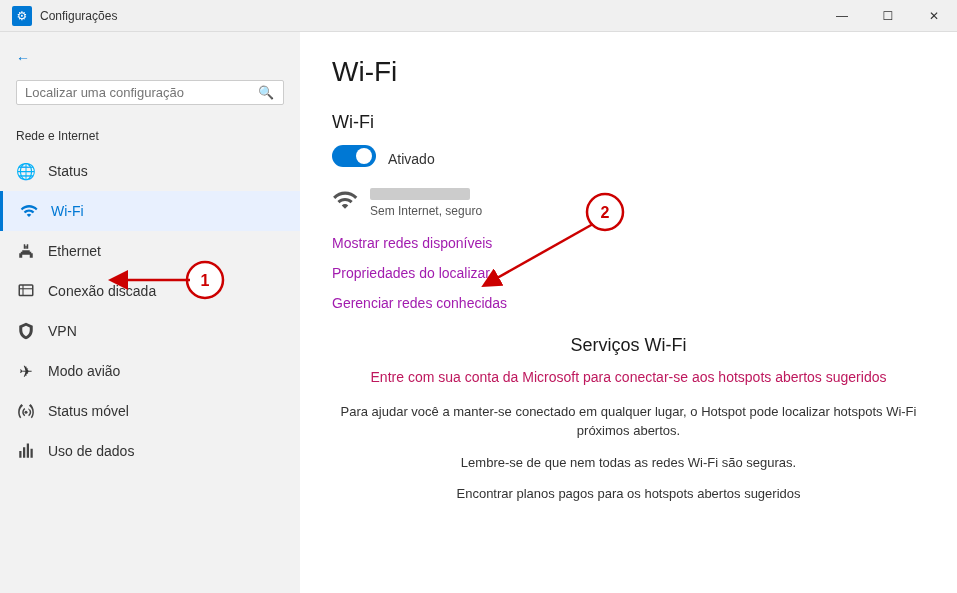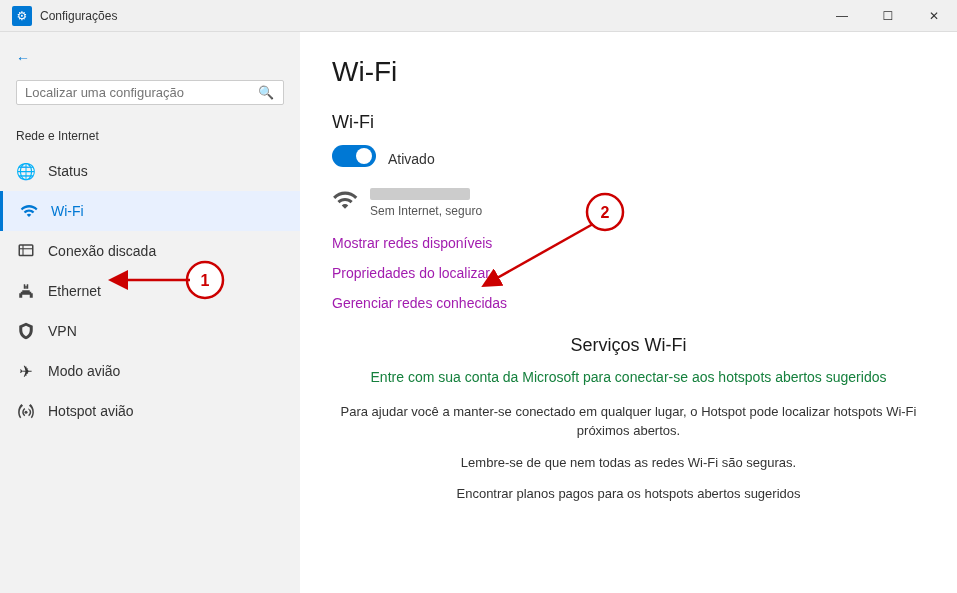--- a/index.html
+++ b/index.html
@@ -211,21 +211,21 @@
       text-decoration: none;
       display: block;
     }
 
     .services-section {
       margin-top: 24px;
       text-align: center;
     }
     .services-link {
       font-size: 14px;
-      color: #15803d;
+      color: #be185d;
       cursor: pointer;
       margin-bottom: 14px;
       display: block;
       line-height: 1.4;
     }
     .description-text {
       font-size: 13px;
       color: #333;
       line-height: 1.5;
       margin-bottom: 12px;
@@ -291,64 +291,72 @@
         <svg width="18" height="18" viewBox="0 0 24 24" fill="#0078d4">
           <path d="M1 9l2 2c5.1-5.1 13.3-5.1 18.4 0l2-2C16.9 2.5 7.2 2.5 1 9zm8 8l3 3 3-3c-1.7-1.6-4.3-1.6-6 0zm-4-4l2 2c2.8-2.8 7.3-2.8 10.1 0l2-2C15.1 9.2 8.9 9.2 5 13z"></path>
         </svg>
       </span>
       <span>Wi-Fi</span>
     </div>
 
     <div class="sidebar-item">
       <span class="item-icon">
         <svg width="18" height="18" viewBox="0 0 24 24" fill="#444">
-          <rect x="3" y="4" width="18" height="14" rx="1" fill="none" stroke="#444" stroke-width="2"></rect>
-          <line x1="8" y1="4" x2="8" y2="18" stroke="#444" stroke-width="1.5"></line>
-          <line x1="3" y1="9" x2="21" y2="9" stroke="#444" stroke-width="1.5"></line>
-        </svg>
-      </span>
-      <span>Conexão discada</span>
-    </div>
-
-    <div class="sidebar-item">
-      <span class="item-icon">
-        <svg width="18" height="18" viewBox="0 0 24 24" fill="#444">
           <path d="M19 15V13H17V11H7V13H5V15H3V21H7V17H17V21H21V15H19ZM5 19H5V17H5V19ZM19 19H19V17H19V19Z"></path>
           <rect x="9" y="3" width="2" height="6" fill="#444"></rect>
           <rect x="13" y="3" width="2" height="6" fill="#444"></rect>
           <rect x="11" y="5" width="2" height="4" fill="#444"></rect>
         </svg>
       </span>
       <span>Ethernet</span>
     </div>
 
     <div class="sidebar-item">
       <span class="item-icon">
         <svg width="18" height="18" viewBox="0 0 24 24" fill="#444">
+          <rect x="3" y="4" width="18" height="14" rx="1" fill="none" stroke="#444" stroke-width="2"></rect>
+          <line x1="8" y1="4" x2="8" y2="18" stroke="#444" stroke-width="1.5"></line>
+          <line x1="3" y1="9" x2="21" y2="9" stroke="#444" stroke-width="1.5"></line>
+        </svg>
+      </span>
+      <span>Conexão discada</span>
+    </div>
+
+    <div class="sidebar-item">
+      <span class="item-icon">
+        <svg width="18" height="18" viewBox="0 0 24 24" fill="#444">
           <path d="M12 1L3 5v6c0 5.5 3.8 10.7 9 12 5.2-1.3 9-6.5 9-12V5l-9-4zm0 4l5 2.2V11c0 3.5-2.3 6.8-5 7.9-2.7-1.1-5-4.4-5-7.9V7.2L12 5z"></path>
         </svg>
       </span>
       <span>VPN</span>
     </div>
 
     <div class="sidebar-item">
       <span class="item-icon">✈</span>
       <span>Modo avião</span>
     </div>
 
     <div class="sidebar-item">
       <span class="item-icon">
         <svg width="18" height="18" viewBox="0 0 24 24" fill="#444">
           <path d="M15.9 5C18.7 6.8 20.5 9.9 20.5 13.5c0 2.5-.8 4.8-2.2 6.7l1.5 1.3c1.7-2.3 2.7-5.1 2.7-8C22.5 9 20.8 5.3 18 2.8L15.9 5zm-7.8 0L5.9 2.8C3.2 5.3 1.5 9 1.5 13.5c0 2.9 1 5.7 2.7 8l1.5-1.3C4.4 18.3 3.6 16 3.6 13.5c0-3.6 1.8-6.7 4.5-8.5zm1.9 3c-1.8 1.2-3 3.2-3 5.5s1.2 4.3 3 5.5l1-1.7c-1.2-.9-2-2.3-2-3.8s.8-2.9 2-3.8L10 8zm5.9 0l-1 1.7c1.2.9 2 2.3 2 3.8s-.8 2.9-2 3.8l1 1.7c1.8-1.2 3-3.2 3-5.5s-1.2-4.3-3-3.8z"></path>
           <circle cx="12" cy="13.5" r="2"></circle>
         </svg>
       </span>
-      <span>Hotspot avião</span>
-    </div>
-
+      <span>Status móvel</span>
+    </div>
+
+    <div class="sidebar-item">
+      <span class="item-icon">
+        <svg width="18" height="18" viewBox="0 0 24 24" fill="#444">
+          <path d="M3 12h3v9H3v-9zm5-5h3v14H8V7zm5-5h3v19h-3V2zm5 7h3v12h-3V9z"></path>
+        </svg>
+      </span>
+      <span>Uso de dados</span>
+    </div>
   </div>
 
   <div class="main">
     <h1 class="page-title">Wi-Fi</h1>
 
     <h2 class="section-title">Wi-Fi</h2>
 
     <div class="toggle-row">
       <div class="toggle"></div>
       <span class="toggle-label">Ativado</span>

